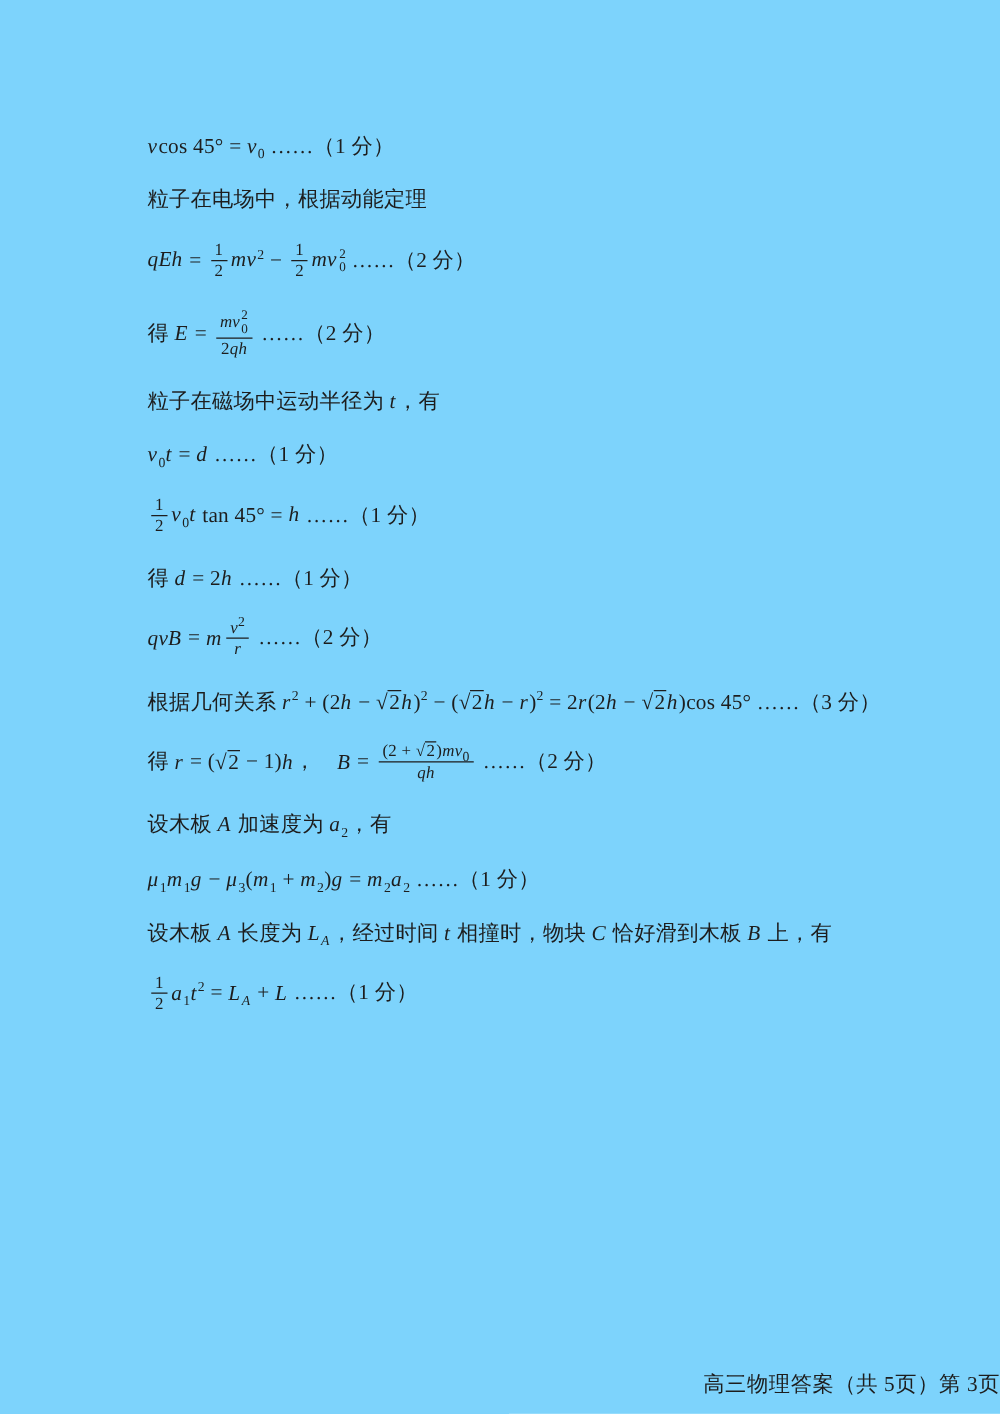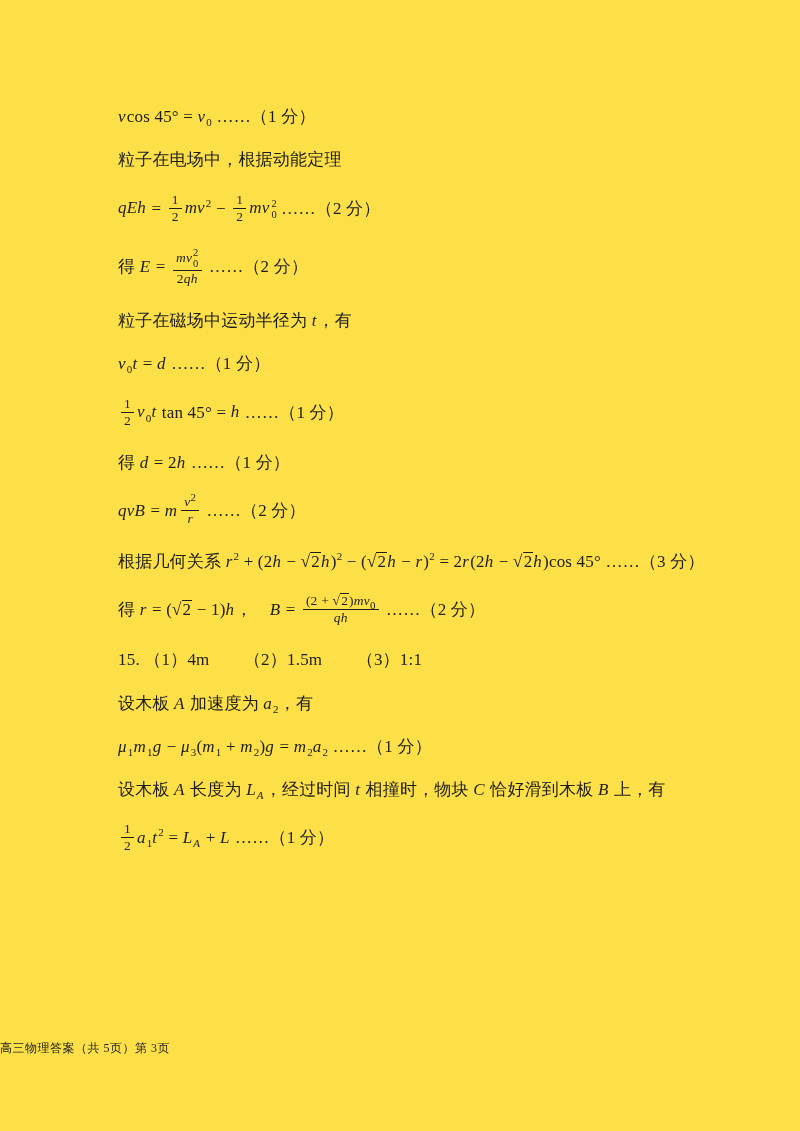--- a/index.html
+++ b/index.html
@@ -1,21 +1,21 @@
 <!DOCTYPE html>
 <html><head>
 <meta charset="utf-8">
 <style>
   html,body{margin:0;padding:0;}
   body{
     width:800px;height:1131px;background:#ffffff;position:relative;
     font-family:"Liberation Serif","DejaVu Serif",serif;color:#1d1d1d;
     overflow:hidden;
   }
-  .page{position:absolute;inset:0;background:#fde047;}
+  .page{position:absolute;inset:0;background:#7dd3fc;}
   .content{padding:106px 70px 0 118px;}
   .line{
     display:block;white-space:pre;margin-bottom:22px;
     font-size:17px;line-height:1.25;letter-spacing:0.2px;
   }
   .rm{font-style:normal;}
   .it{font-style:italic;padding-right:1px;}
   sup.sc{font-size:11px;line-height:0;}
   sub.sc{font-size:11px;line-height:0;}
   .ss{
@@ -28,40 +28,39 @@
     text-align:center;font-size:13.5px;line-height:1.2;margin:0 3px;
     position:relative;top:-1px;
   }
   .frac .num{border-bottom:1px solid #1d1d1d;padding:0 3px;}
   .frac .den{padding:0 3px;}
   .frac .it{padding-right:0;}
   .sqrt{white-space:pre;}
   .sqrt .rad{font-style:normal;}
   .sqrt .bar{display:inline-block;border-top:1px solid #1d1d1d;line-height:1.05;padding:0 1px;}
   .footer{
-    position:absolute;left:0;top:1040px;width:100%;text-align:left;
-    font-size:12px;letter-spacing:0.5px;color:#1d1d1d;
+    position:absolute;left:0;top:1096px;width:100%;text-align:right;
+    font-size:17px;letter-spacing:0.5px;color:#1d1d1d;
   }
 </style>
 </head>
 <body>
 
 <div class="page">
   <div class="content" id="lines">
       <div class="line"><span class="it">v</span><span class="rm">cos 45° = </span><span class="it">v</span><sub class="sc">0</sub><span class="rm"> ……（1 分）</span></div>
       <div class="line"><span class="rm">粒子在电场中，根据动能定理</span></div>
       <div class="line"><span class="it">qEh</span><span class="rm"> = </span><span class="frac"><span class="num"><span class="rm">1</span></span><span class="den"><span class="rm">2</span></span></span><span class="it">mv</span><sup class="sc">2</sup><span class="rm"> − </span><span class="frac"><span class="num"><span class="rm">1</span></span><span class="den"><span class="rm">2</span></span></span><span class="it">mv</span><span class="ss"><span>2</span><span>0</span></span><span class="rm"> ……（2 分）</span></div>
       <div class="line"><span class="rm">得 </span><span class="it">E</span><span class="rm"> = </span><span class="frac"><span class="num"><span class="it">mv</span><span class="ss"><span>2</span><span>0</span></span></span><span class="den"><span class="rm">2</span><span class="it">qh</span></span></span><span class="rm"> ……（2 分）</span></div>
       <div class="line"><span class="rm">粒子在磁场中运动半径为 </span><span class="it">t</span><span class="rm">，有</span></div>
       <div class="line"><span class="it">v</span><sub class="sc">0</sub><span class="it">t</span><span class="rm"> = </span><span class="it">d</span><span class="rm"> ……（1 分）</span></div>
       <div class="line"><span class="frac"><span class="num"><span class="rm">1</span></span><span class="den"><span class="rm">2</span></span></span><span class="it">v</span><sub class="sc">0</sub><span class="it">t</span><span class="rm"> tan 45° = </span><span class="it">h</span><span class="rm"> ……（1 分）</span></div>
       <div class="line"><span class="rm">得 </span><span class="it">d</span><span class="rm"> = 2</span><span class="it">h</span><span class="rm"> ……（1 分）</span></div>
       <div class="line"><span class="it">qvB</span><span class="rm"> = </span><span class="it">m</span><span class="frac"><span class="num"><span class="it">v</span><sup class="sc">2</sup></span><span class="den"><span class="it">r</span></span></span><span class="rm"> ……（2 分）</span></div>
       <div class="line"><span class="rm">根据几何关系 </span><span class="it">r</span><sup class="sc">2</sup><span class="rm"> + (2</span><span class="it">h</span><span class="rm"> − </span><span class="sqrt"><span class="rad">√</span><span class="bar"><span class="rm">2</span></span></span><span class="it">h</span><span class="rm">)</span><sup class="sc">2</sup><span class="rm"> − (</span><span class="sqrt"><span class="rad">√</span><span class="bar"><span class="rm">2</span></span></span><span class="it">h</span><span class="rm"> − </span><span class="it">r</span><span class="rm">)</span><sup class="sc">2</sup><span class="rm"> = 2</span><span class="it">r</span><span class="rm">(2</span><span class="it">h</span><span class="rm"> − </span><span class="sqrt"><span class="rad">√</span><span class="bar"><span class="rm">2</span></span></span><span class="it">h</span><span class="rm">)cos 45° ……（3 分）</span></div>
       <div class="line"><span class="rm">得 </span><span class="it">r</span><span class="rm"> = (</span><span class="sqrt"><span class="rad">√</span><span class="bar"><span class="rm">2</span></span></span><span class="rm"> − 1)</span><span class="it">h</span><span class="rm">，　</span><span class="it">B</span><span class="rm"> = </span><span class="frac"><span class="num"><span class="rm">(2 + </span><span class="sqrt"><span class="rad">√</span><span class="bar"><span class="rm">2</span></span></span><span class="rm">)</span><span class="it">mv</span><sub class="sc">0</sub></span><span class="den"><span class="it">qh</span></span></span><span class="rm"> ……（2 分）</span></div>
-      <div class="line"><span class="rm">15. （1）4m　　（2）1.5m　　（3）1:1</span></div>
       <div class="line"><span class="rm">设木板 </span><span class="it">A</span><span class="rm"> 加速度为 </span><span class="it">a</span><sub class="sc">2</sub><span class="rm">，有</span></div>
       <div class="line"><span class="it">μ</span><sub class="sc">1</sub><span class="it">m</span><sub class="sc">1</sub><span class="it">g</span><span class="rm"> − </span><span class="it">μ</span><sub class="sc">3</sub><span class="rm">(</span><span class="it">m</span><sub class="sc">1</sub><span class="rm"> + </span><span class="it">m</span><sub class="sc">2</sub><span class="rm">)</span><span class="it">g</span><span class="rm"> = </span><span class="it">m</span><sub class="sc">2</sub><span class="it">a</span><sub class="sc">2</sub><span class="rm"> ……（1 分）</span></div>
       <div class="line"><span class="rm">设木板 </span><span class="it">A</span><span class="rm"> 长度为 </span><span class="it">L</span><sub class="sc it">A</sub><span class="rm">，经过时间 </span><span class="it">t</span><span class="rm"> 相撞时，物块 </span><span class="it">C</span><span class="rm"> 恰好滑到木板 </span><span class="it">B</span><span class="rm"> 上，有</span></div>
       <div class="line"><span class="frac"><span class="num"><span class="rm">1</span></span><span class="den"><span class="rm">2</span></span></span><span class="it">a</span><sub class="sc">1</sub><span class="it">t</span><sup class="sc">2</sup><span class="rm"> = </span><span class="it">L</span><sub class="sc it">A</sub><span class="rm"> + </span><span class="it">L</span><span class="rm"> ……（1 分）</span></div>
     </div>
   <div class="footer">高三物理答案（共 5页）第 3页</div>
 </div>
 
 </body></html>

